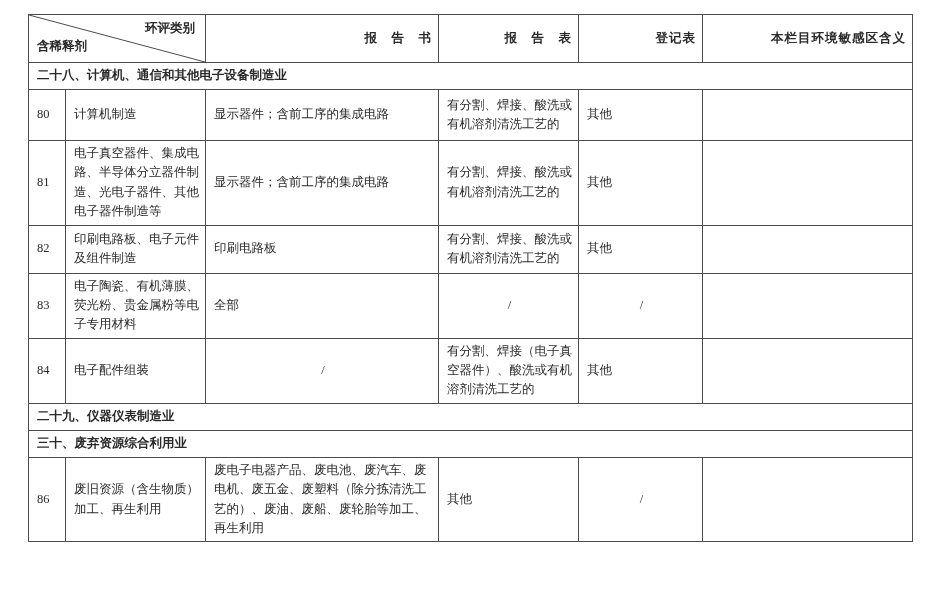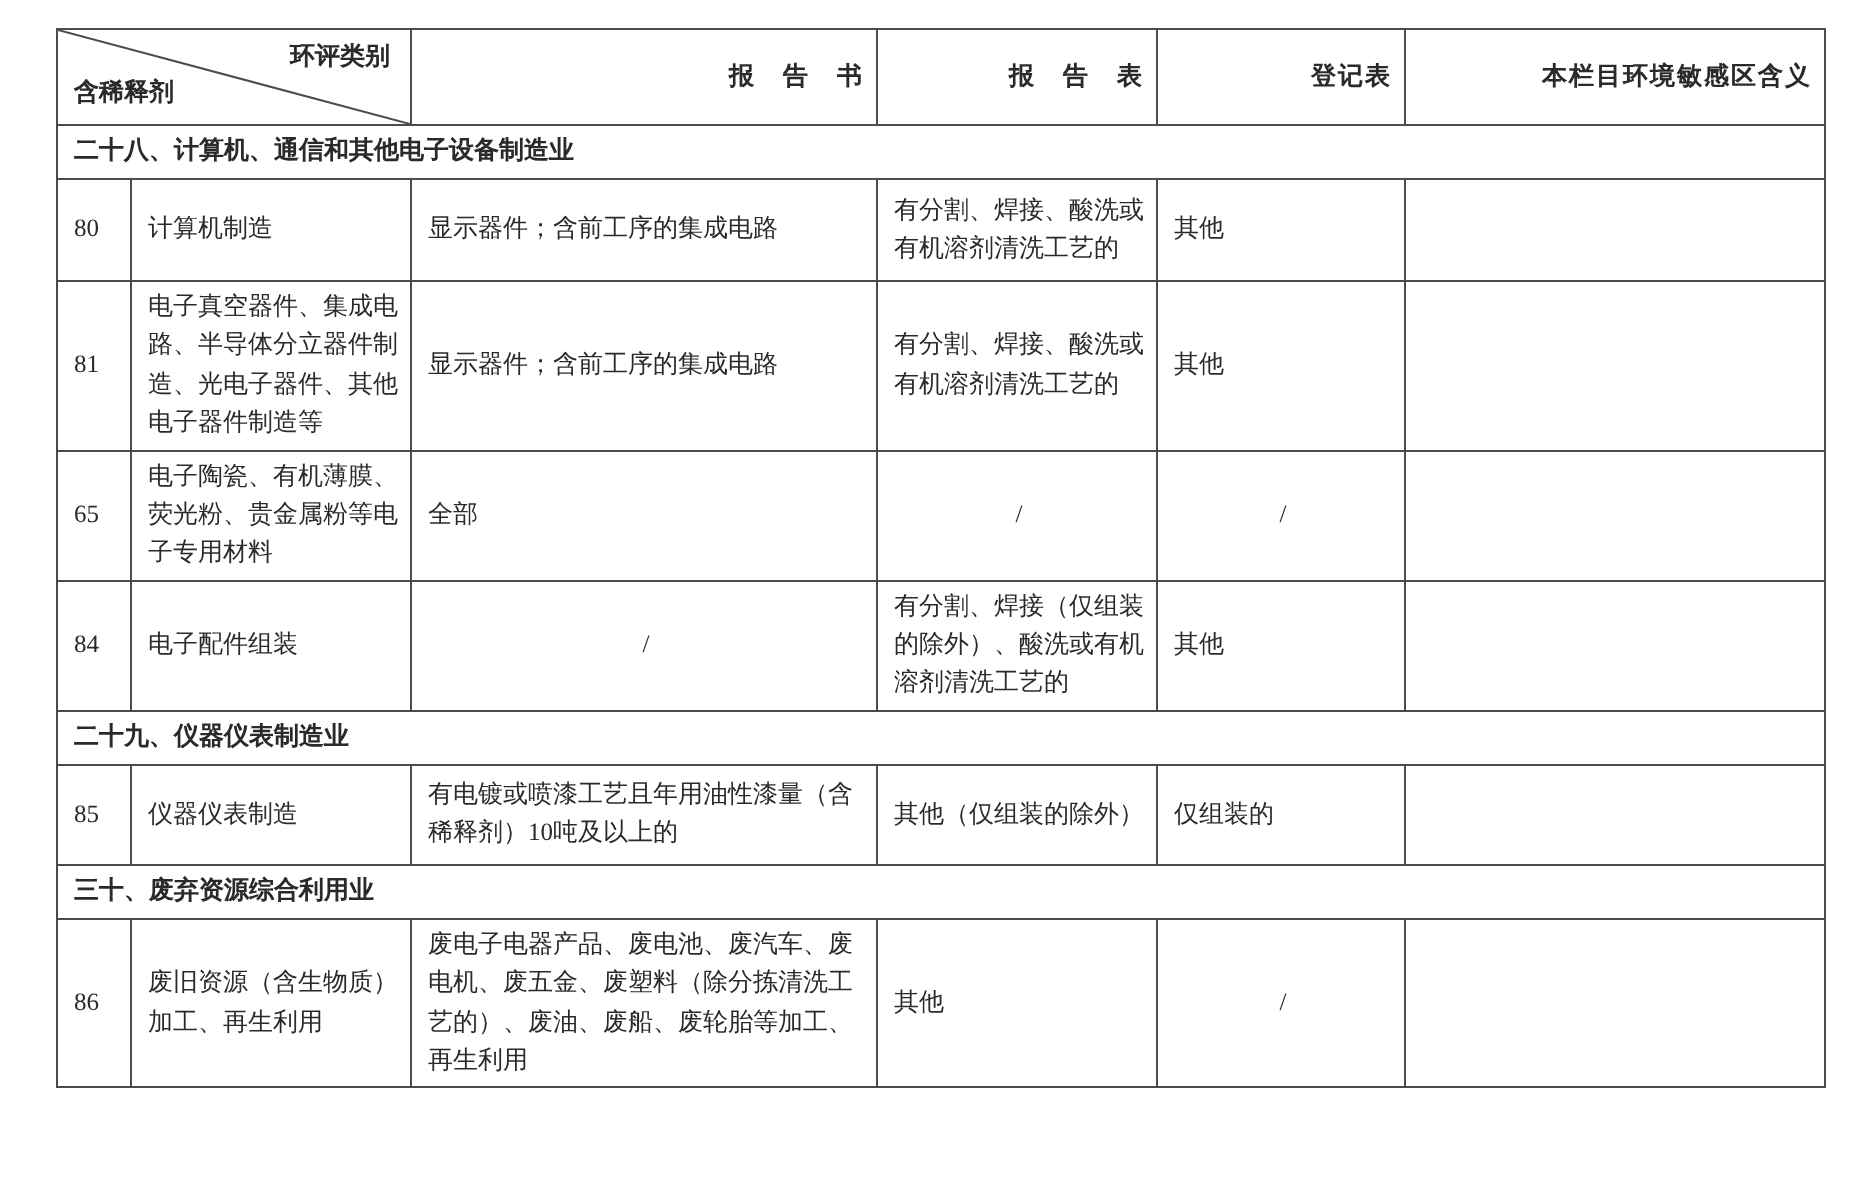--- a/index.html
+++ b/index.html
@@ -101,51 +101,51 @@
 
     <tr class="h-81">
       <td class="num">81</td>
       <td>电子真空器件、集成电路、半导体分立器件制造、光电子器件、其他电子器件制造等</td>
       <td>显示器件；含前工序的集成电路</td>
       <td>有分割、焊接、酸洗或有机溶剂清洗工艺的</td>
       <td>其他</td>
       <td></td>
     </tr>
 
+    <tr class="h-82">
+      <td class="num">82</td>
+      <td>印刷电路板、电子元件及组件制造</td>
+      <td>印刷电路板</td>
+      <td>有分割、焊接、酸洗或有机溶剂清洗工艺的</td>
+      <td>其他</td>
+      <td></td>
+    </tr>
 
     <tr class="h-83">
-      <td class="num">65</td>
+      <td class="num">83</td>
       <td>电子陶瓷、有机薄膜、荧光粉、贵金属粉等电子专用材料</td>
       <td>全部</td>
       <td class="center">/</td>
       <td class="center">/</td>
       <td></td>
     </tr>
 
     <tr class="h-84">
       <td class="num">84</td>
       <td>电子配件组装</td>
       <td class="center">/</td>
-      <td>有分割、焊接（仅组装的除外）、酸洗或有机溶剂清洗工艺的</td>
+      <td>有分割、焊接（电子真空器件）、酸洗或有机溶剂清洗工艺的</td>
       <td>其他</td>
       <td></td>
     </tr>
 
     <tr class="h-sec">
       <td class="section" colspan="6">二十九、仪器仪表制造业</td>
     </tr>
 
-    <tr class="h-85">
-      <td class="num">85</td>
-      <td>仪器仪表制造</td>
-      <td>有电镀或喷漆工艺且年用油性漆量（含稀释剂）10吨及以上的</td>
-      <td>其他（仅组装的除外）</td>
-      <td>仅组装的</td>
-      <td></td>
-    </tr>
 
     <tr class="h-sec">
       <td class="section" colspan="6">三十、废弃资源综合利用业</td>
     </tr>
 
     <tr class="h-86">
       <td class="num">86</td>
       <td>废旧资源（含生物质）加工、再生利用</td>
       <td>废电子电器产品、废电池、废汽车、废电机、废五金、废塑料（除分拣清洗工艺的）、废油、废船、废轮胎等加工、再生利用</td>
       <td>其他</td>

